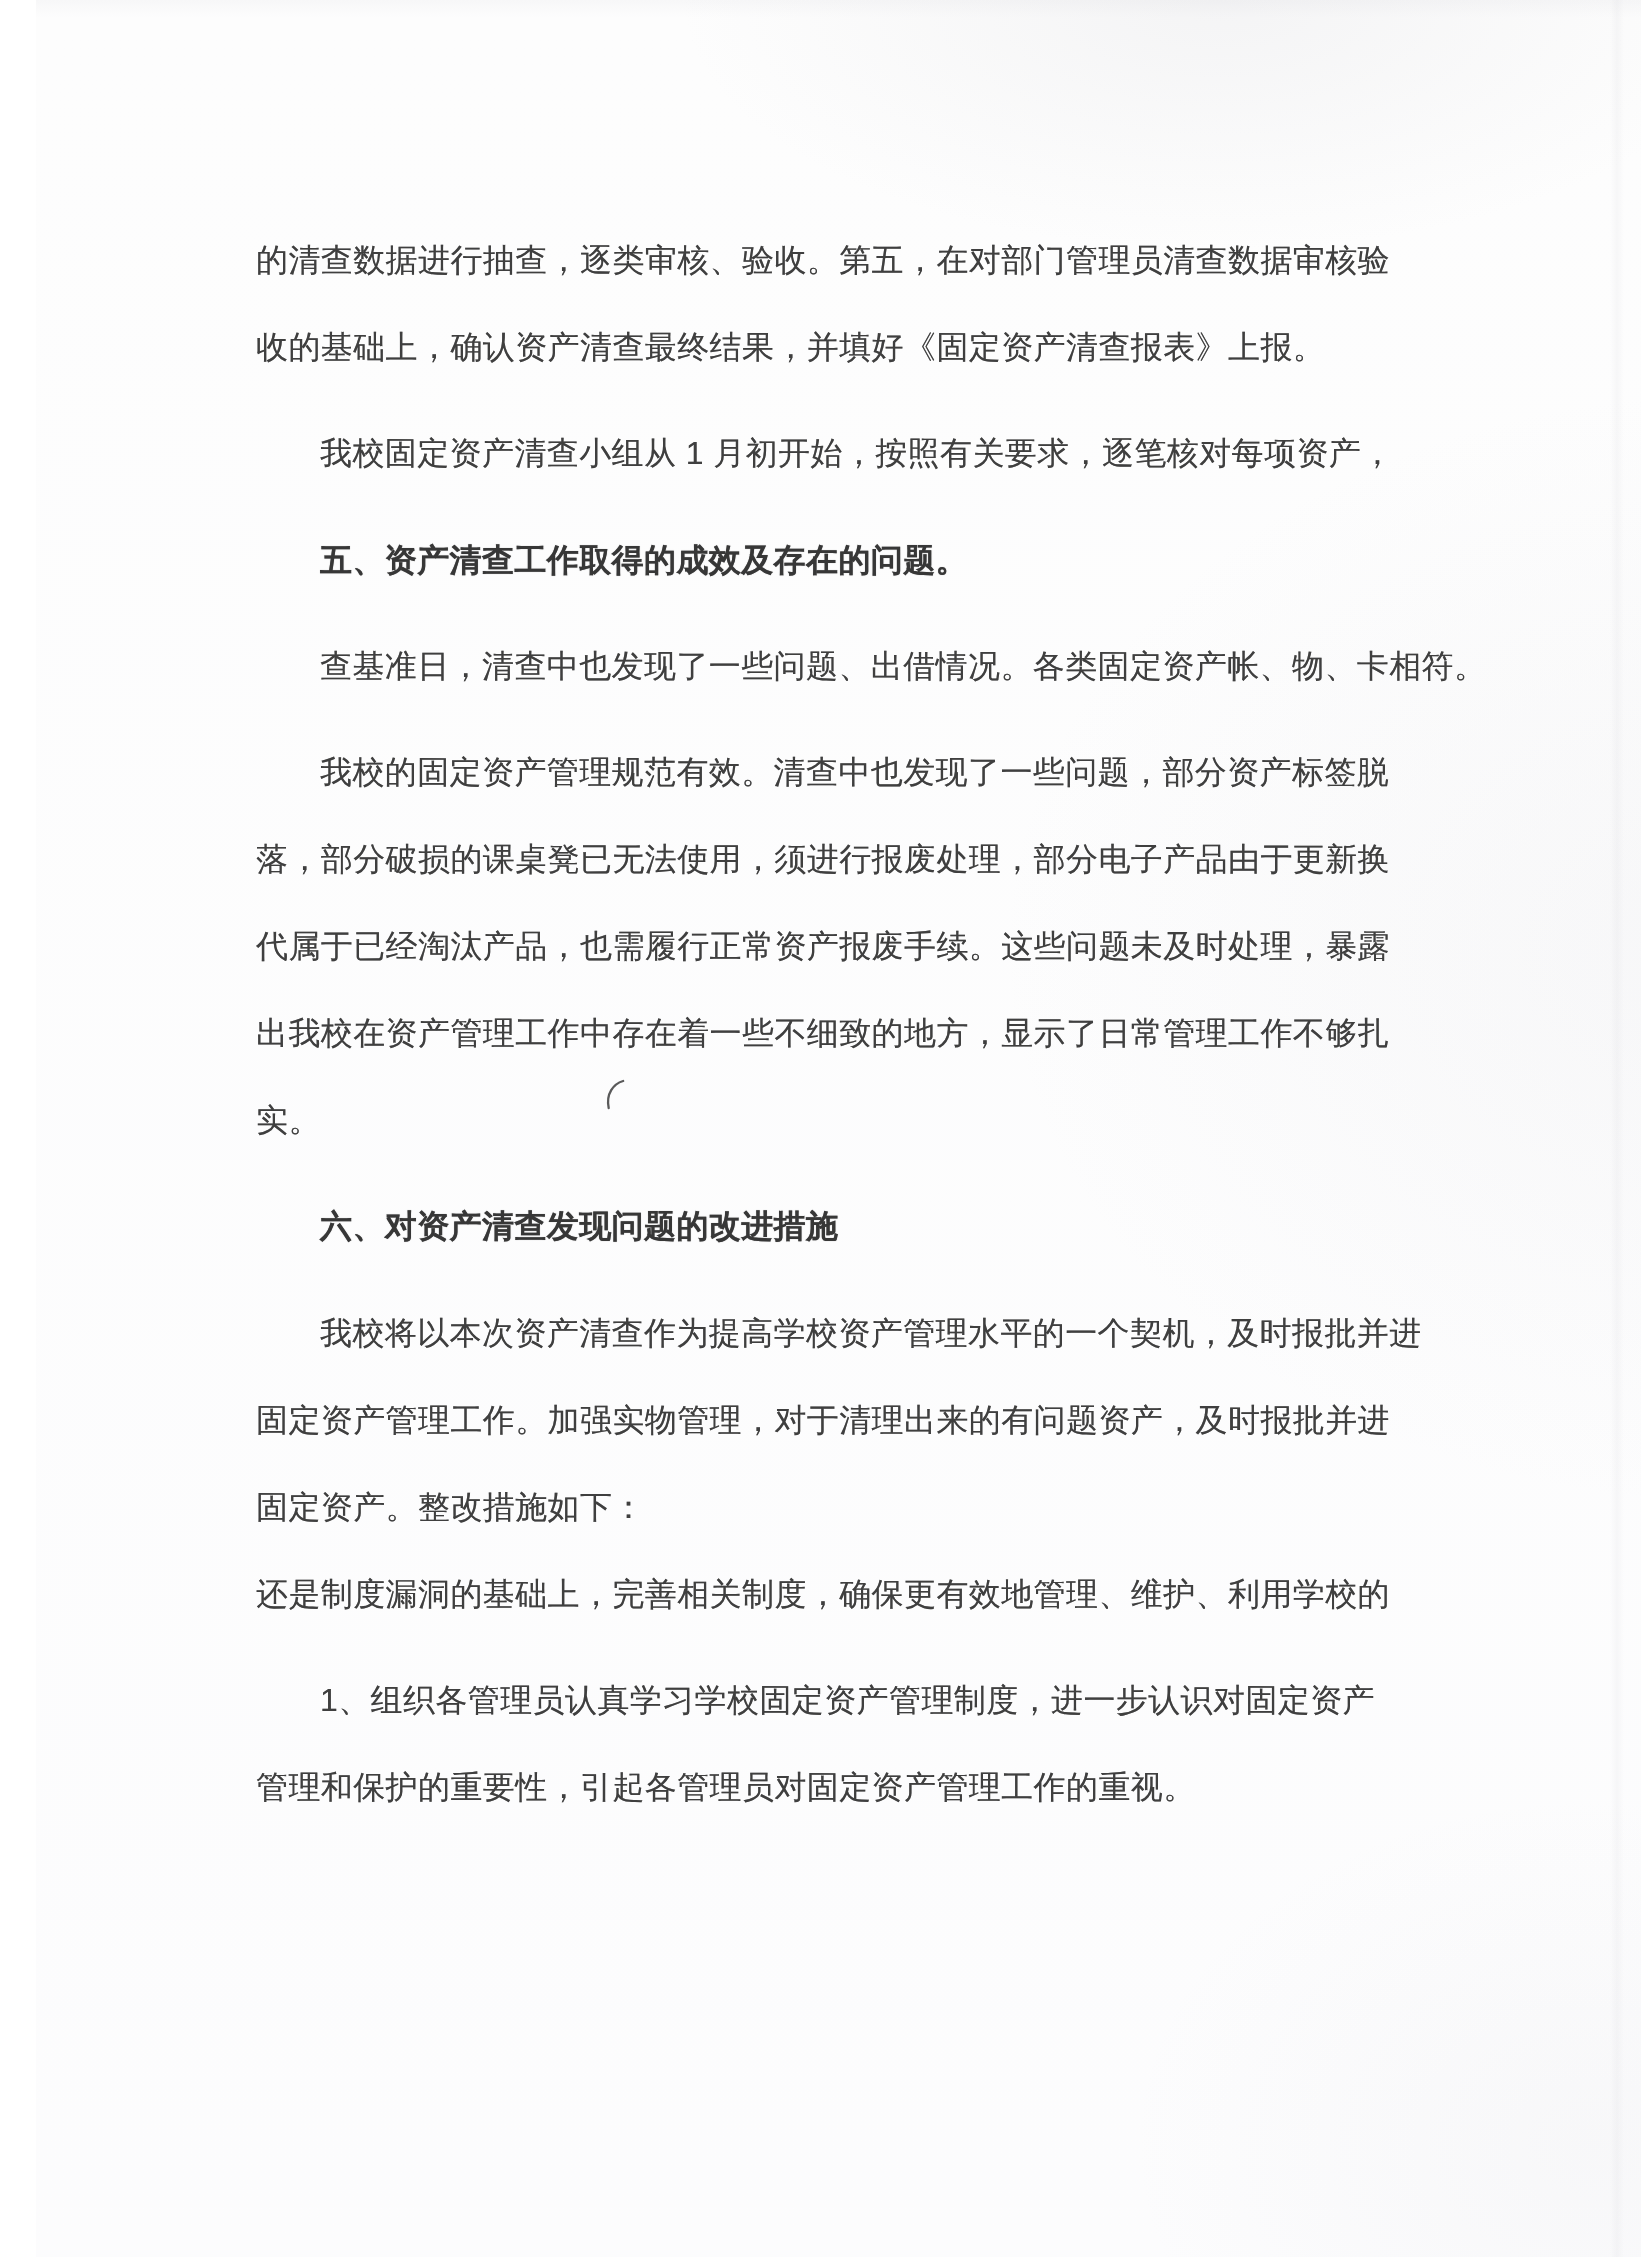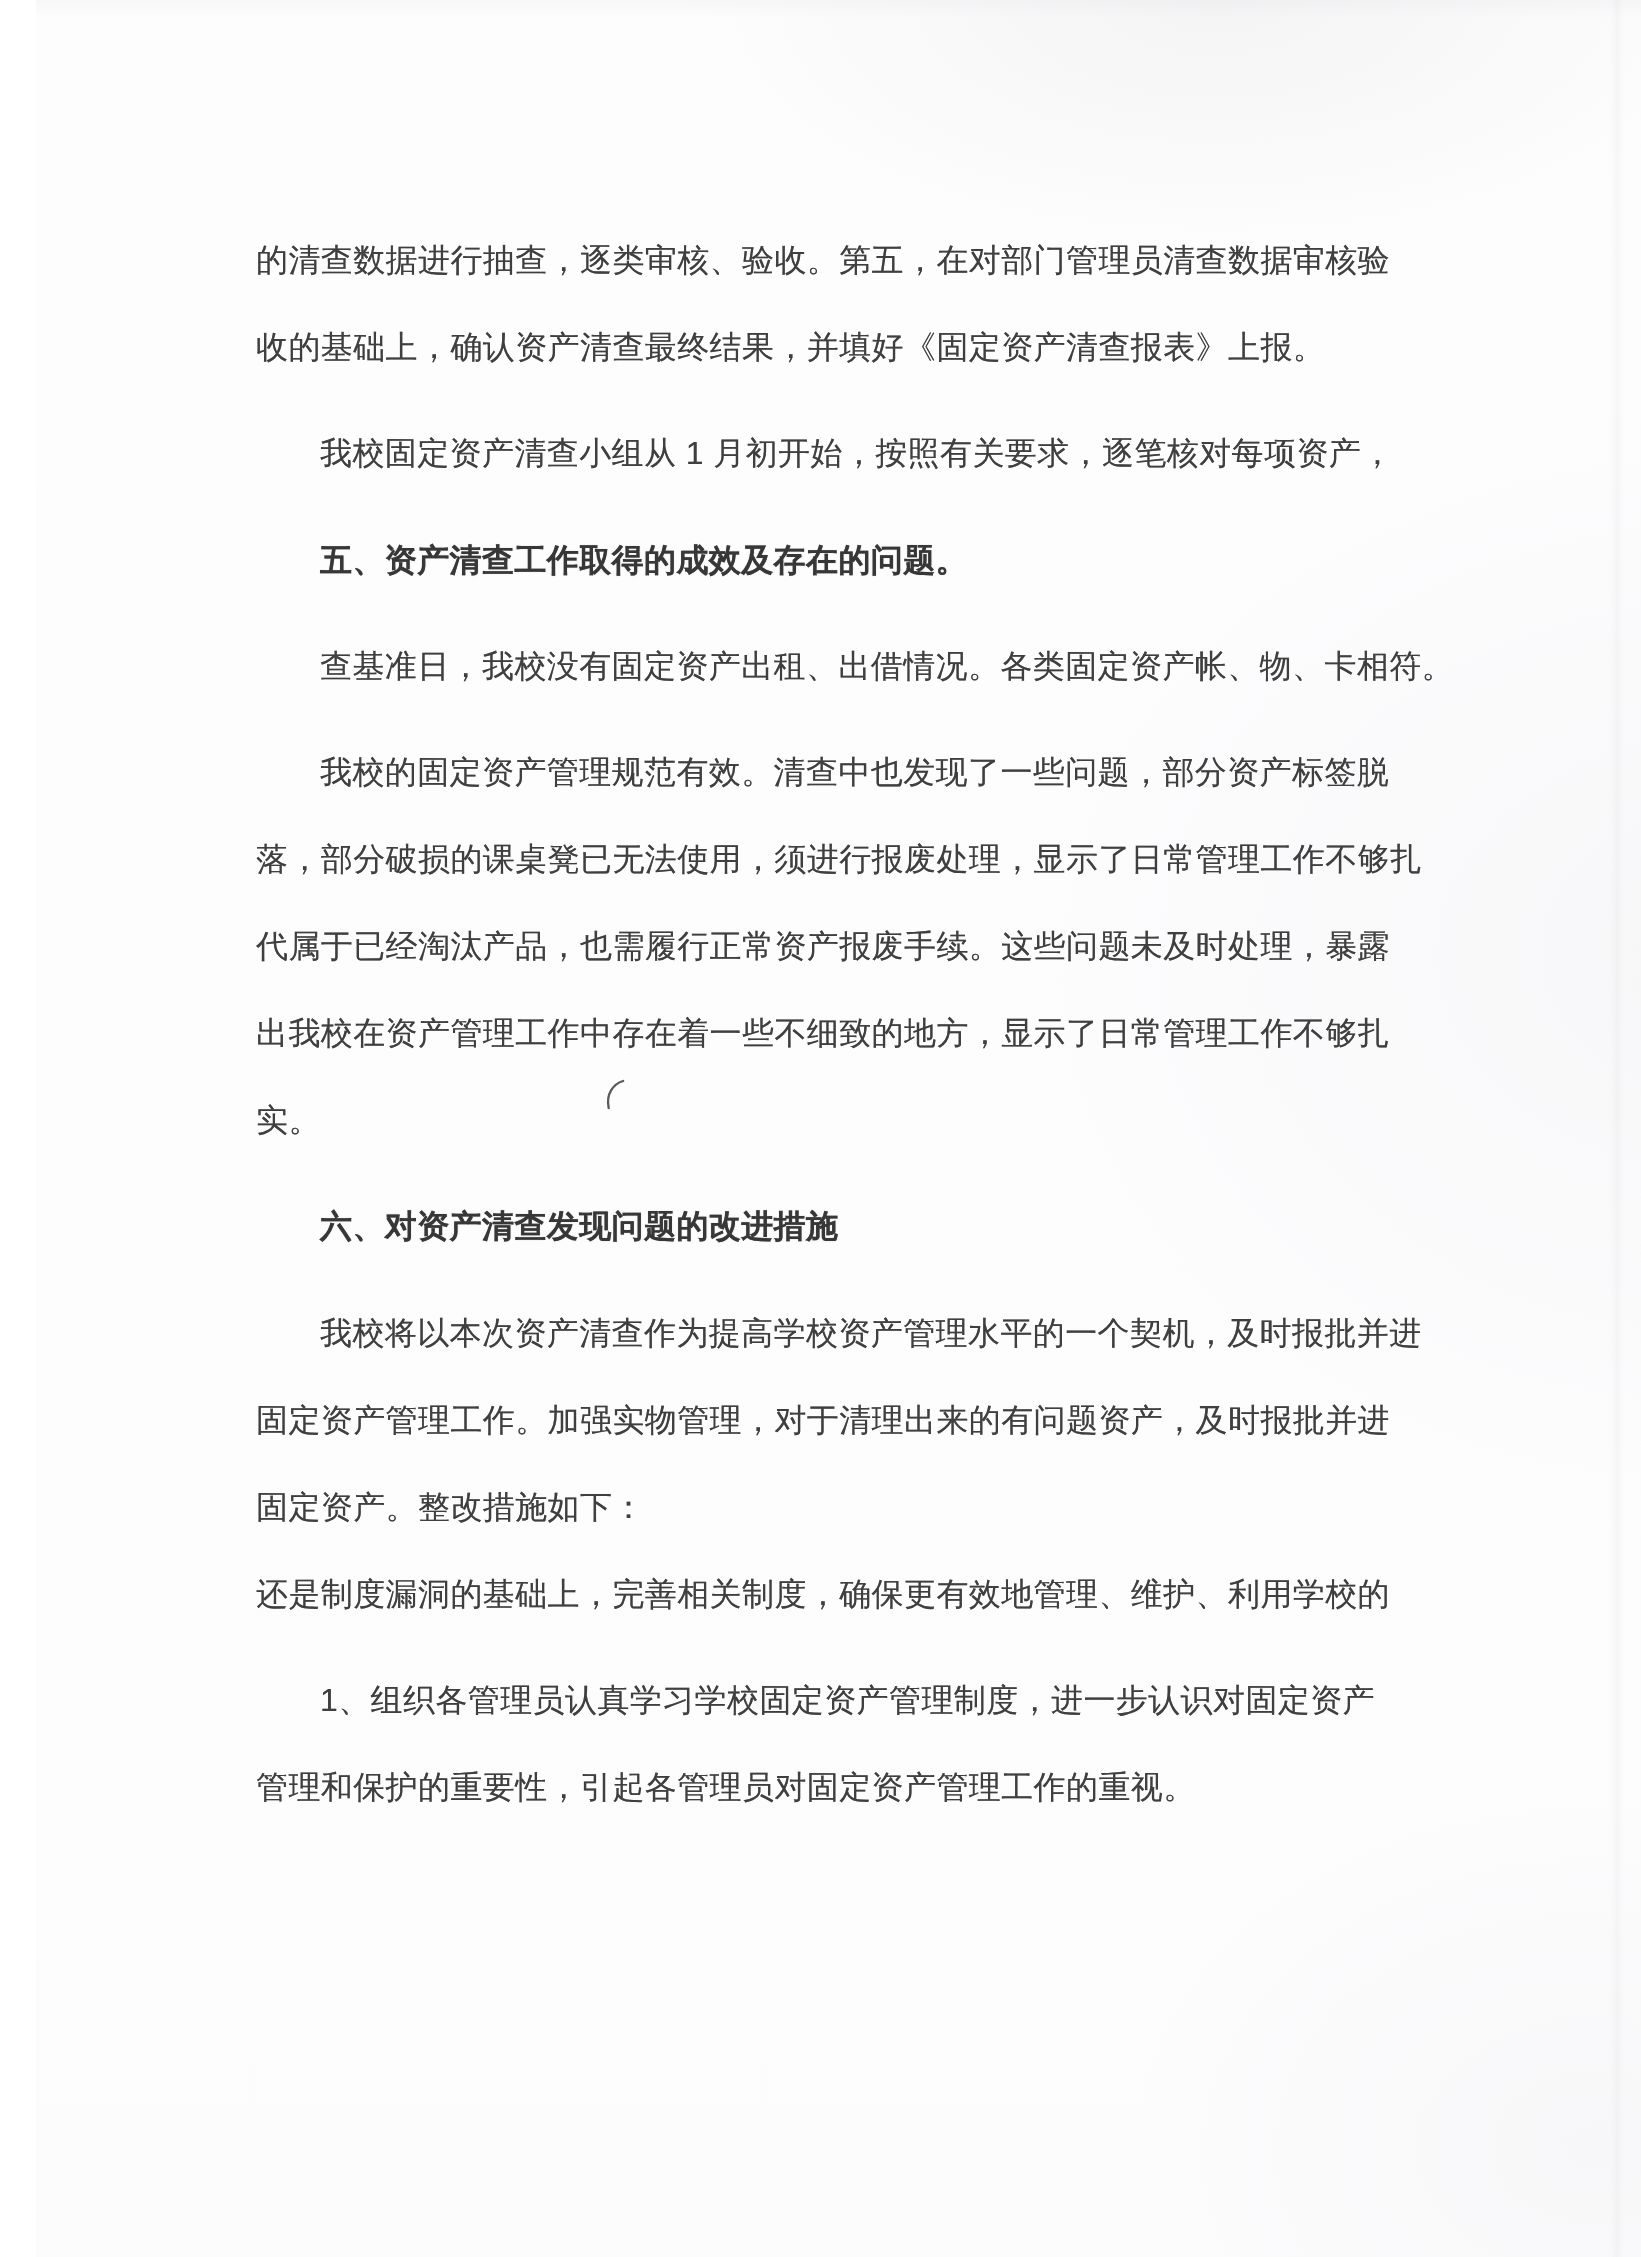--- a/index.html
+++ b/index.html
@@ -77,26 +77,26 @@
 
     <section class="block indent">
       <div class="line">我校固定资产清查小组从 1 月初开始，按照有关要求，逐笔核对每项资产，</div>
     </section>
 
     <section class="block indent heading">
       <div class="line">五、资产清查工作取得的成效及存在的问题。</div>
     </section>
 
     <section class="block indent">
-      <div class="line">查基准日，我校没有固定资产出租、出借情况。各类固定资产帐、物、卡相符。</div>
+      <div class="line">查基准日，清查中也发现了一些问题、出借情况。各类固定资产帐、物、卡相符。</div>
     </section>
 
     <section class="block indent">
       <div class="line">我校的固定资产管理规范有效。清查中也发现了一些问题，部分资产标签脱</div>
-      <div class="line">落，部分破损的课桌凳已无法使用，须进行报废处理，显示了日常管理工作不够扎</div>
+      <div class="line">落，部分破损的课桌凳已无法使用，须进行报废处理，部分电子产品由于更新换</div>
       <div class="line">代属于已经淘汰产品，也需履行正常资产报废手续。这些问题未及时处理，暴露</div>
       <div class="line">出我校在资产管理工作中存在着一些不细致的地方，显示了日常管理工作不够扎</div>
       <div class="line">实。</div>
     </section>
 
     <section class="block indent heading">
       <div class="line">六、对资产清查发现问题的改进措施</div>
     </section>
 
     <section class="block indent">

